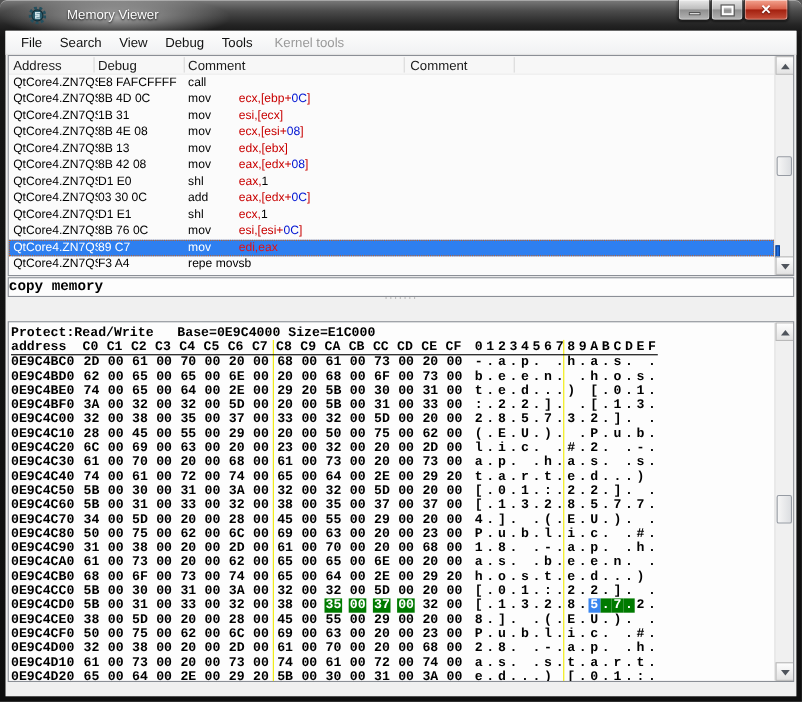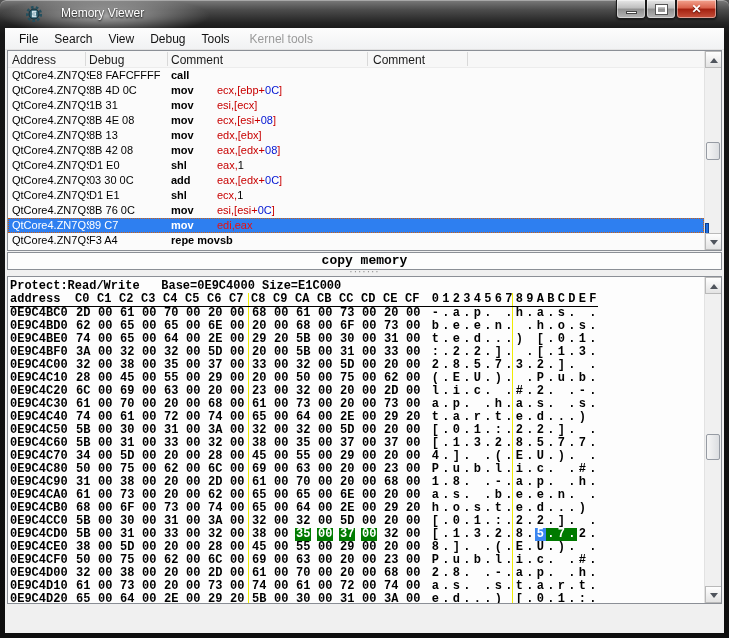--- a/index.html
+++ b/index.html
@@ -35,44 +35,44 @@
     text-align:center;font-size:12px;line-height:18px;color:#000;}
   
   .disasm{position:relative;margin:0 2px;height:201px;border:1px solid #8b8f96;background:#fbfbfb;overflow:hidden;}
   .dheader{position:relative;height:17px;background:#f7f7f7;border-bottom:1px solid #ececec;font-size:12px;color:#1a1a1a;}
   .dheader .hlabel{position:absolute;top:2px;}
   .dheader .hsep{position:absolute;top:1px;bottom:1px;width:1px;background:#d9d9d9;}
   .drows{position:absolute;top:17px;left:0;right:17px;bottom:0;overflow:hidden;background:#fbfbfb;}
   .drow{position:relative;height:15px;font-size:11px;line-height:15px;white-space:nowrap;}
   .daddr{position:absolute;left:4px;width:77px;overflow:hidden;color:#000;}
   .dbytes{position:absolute;left:81px;color:#000;}
-  .dop{position:absolute;left:163px;font-weight:bold;color:#000;}
+  .dop{position:absolute;left:163px;font-weight:normal;color:#000;}
   .dopnd{position:absolute;left:209px;}
   .c-red{color:#c80000}.c-blue{color:#0014d2}.c-green{color:#00a000}.c-black{color:#000}
   .drow.sel{background:#2e7ff0;outline:1px dotted #d06010;outline-offset:-1px;}
   .drow.sel .daddr,.drow.sel .dbytes,.drow.sel .dop{color:#fff;}
   .drow.sel .c-red{color:#e81010;}
   .drow.clip{height:4px;overflow:hidden;}
   
   .vscroll{position:absolute;top:0;right:0;bottom:0;width:17px;background:#f0f0f0;border-left:1px solid #e2e2e2;}
   .sbtn{position:absolute;left:0;width:17px;height:17px;border:1px solid #b9b9b9;
     background:linear-gradient(180deg,#fefefe,#e3e3e3);}
   .sbtn.up{top:0;} .sbtn.down{bottom:0;}
   .tri-up{position:absolute;left:4px;top:6px;width:0;height:0;border-left:4px solid transparent;border-right:4px solid transparent;border-bottom:5px solid #4f545c;}
   .tri-down{position:absolute;left:4px;top:6px;width:0;height:0;border-left:4px solid transparent;border-right:4px solid transparent;border-top:5px solid #4f545c;}
   .sthumb{position:absolute;left:1px;width:14px;border:1px solid #969ba3;border-radius:2px;
     background:linear-gradient(90deg,#f6f6f6,#dcdee1);}
   .selmark{position:absolute;left:0;width:4px;height:11px;background:#1f6fe0;border:1px solid #0c3f8e;}
   
   .copybtn{margin:1px 2px 0 2px;height:18px;border:1px solid #8b8f96;background:#fdfdfd;
-    text-align:center;font-family:"Liberation Mono",monospace;font-weight:bold;font-size:13px;line-height:16px;color:#000;}
+    text-align:left;font-family:"Liberation Mono",monospace;font-weight:bold;font-size:13px;line-height:16px;color:#000;}
   .splitter{height:6px;position:relative;}
   .splitter .dots{position:absolute;left:0;right:0;top:-4px;text-align:center;color:#8a8a8a;font-size:10px;letter-spacing:1px;}
   
-  .hexpanel{position:relative;margin:0 2px;height:328px;border:1px solid #8b8f96;background:#fdfdfd;overflow:hidden;
+  .hexpanel{position:relative;margin:16px 2px;height:328px;border:1px solid #8b8f96;background:#fdfdfd;overflow:hidden;
     font-family:"Liberation Mono",monospace;font-weight:bold;font-size:12px;color:#000;}
   .hexinner{position:absolute;top:2px;left:2px;right:18px;bottom:0;}
   .hexinfo{height:14px;line-height:14px;white-space:pre;}
   .hexgrid{position:relative;}
   .hrow{display:flex;height:13px;line-height:13px;white-space:pre;position:relative;}
   .hrow.hhead{width:588px;border-bottom:1px solid #000;height:14px;}
   .haddr{width:65px;flex:none;}
   .hb{width:22px;flex:none;}
   .hb span{display:inline-block;padding:0 1px;}
   .hsp{width:3px;flex:none;}

